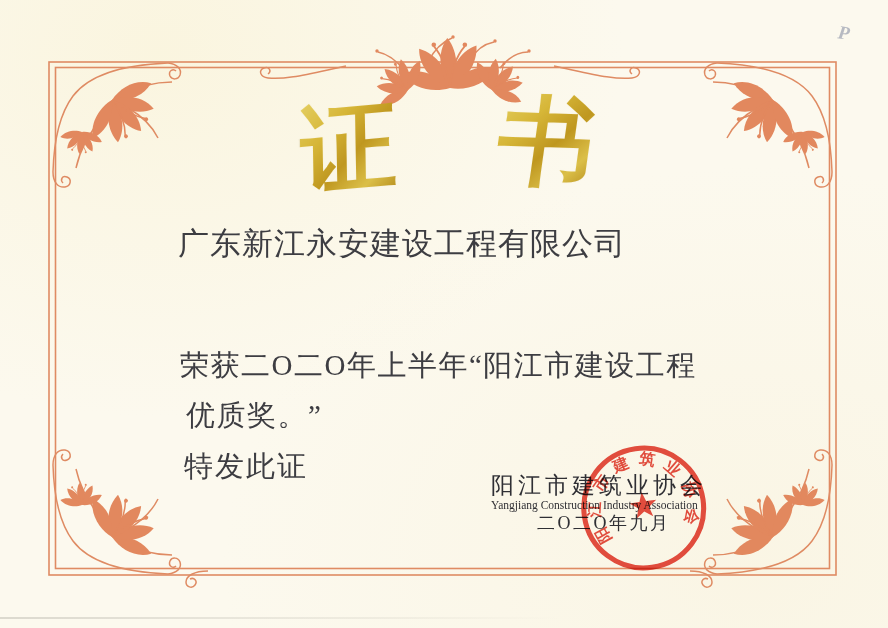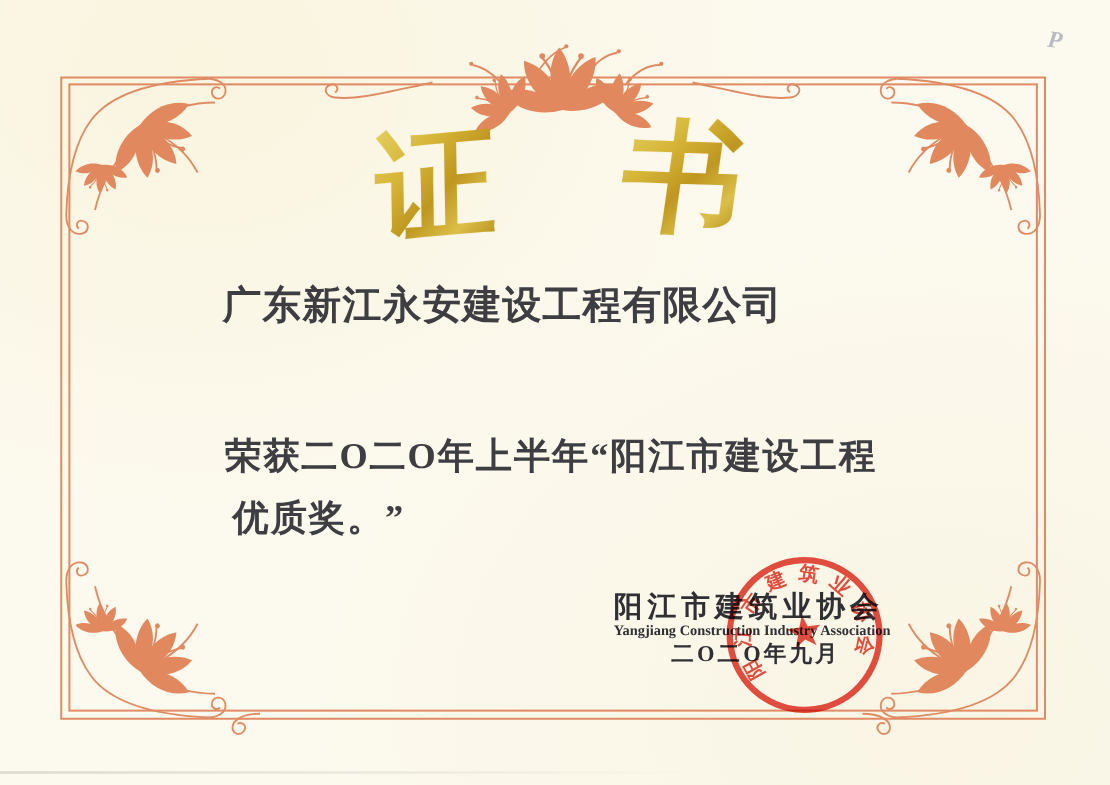--- a/index.html
+++ b/index.html
@@ -17,21 +17,21 @@
   .title .char{
     position:absolute;
     font-size:97px;font-weight:bold;line-height:1;
     background:linear-gradient(135deg,#f2df70 0%,#e2c23e 30%,#c79e22 55%,#e8cd52 78%,#b98f1c 100%);
     -webkit-background-clip:text;background-clip:text;color:transparent;
     text-shadow:0 0 1px rgba(150,115,20,.15);
   }
   .char-1{left:300px;top:8px;transform:rotate(-5deg) skewX(-4deg);}
   .char-2{left:498px;top:2px;transform:rotate(2deg) skewX(-6deg);font-size:102px;}
   
-  .tline{position:absolute;font-weight:bold;color:#3d3d42;line-height:1.15;white-space:nowrap;}
+  .tline{position:absolute;font-weight:normal;color:#3d3d42;line-height:1.15;white-space:nowrap;}
   .recipient{left:178px;top:226px;font-size:31px;letter-spacing:1px;}
   .b1{left:232px;top:295px;font-size:29px;letter-spacing:1.5px;}
   .b2{left:180px;top:349px;font-size:29px;letter-spacing:1.5px;}
   .b3{left:186px;top:399px;font-size:29px;letter-spacing:1.5px;}
   .b4{left:184px;top:450px;font-size:29px;letter-spacing:2px;}
   
   .issuer-cn{left:491px;top:473px;font-size:23px;letter-spacing:4px;color:#2f2f34;}
   .issuer-en{left:491px;top:499px;font-size:11.5px;letter-spacing:0;color:#2f2f34;}
   .issue-date{left:537px;top:513px;font-size:18px;letter-spacing:2.5px;color:#2f2f34;}
   
@@ -116,20 +116,21 @@
   </svg>
 
   <div class="title">
     <span class="char char-1">证</span>
     <span class="char char-2">书</span>
   </div>
 
   <div class="tline recipient">广东新江永安建设工程有限公司</div>
   <div class="tline b3">优质奖。”</div>
   <div class="tline b2">荣获二O二O年上半年“阳江市建设工程</div>
+  <div class="tline b4">特发此证</div>
 
   <div class="tline issuer-cn">阳江市建筑业协会</div>
   <div class="tline issuer-en">Yangjiang Construction Industry Association</div>
   <div class="tline issue-date">二O二O年九月</div>
 
   <div class="seal">
     <svg width="134" height="134" viewBox="0 0 132 132">
       <defs>
         <path id="sealArc" d="M35.6 94.4 A43 43 0 1 1 96.4 94.4" fill="none"></path>
       </defs>

